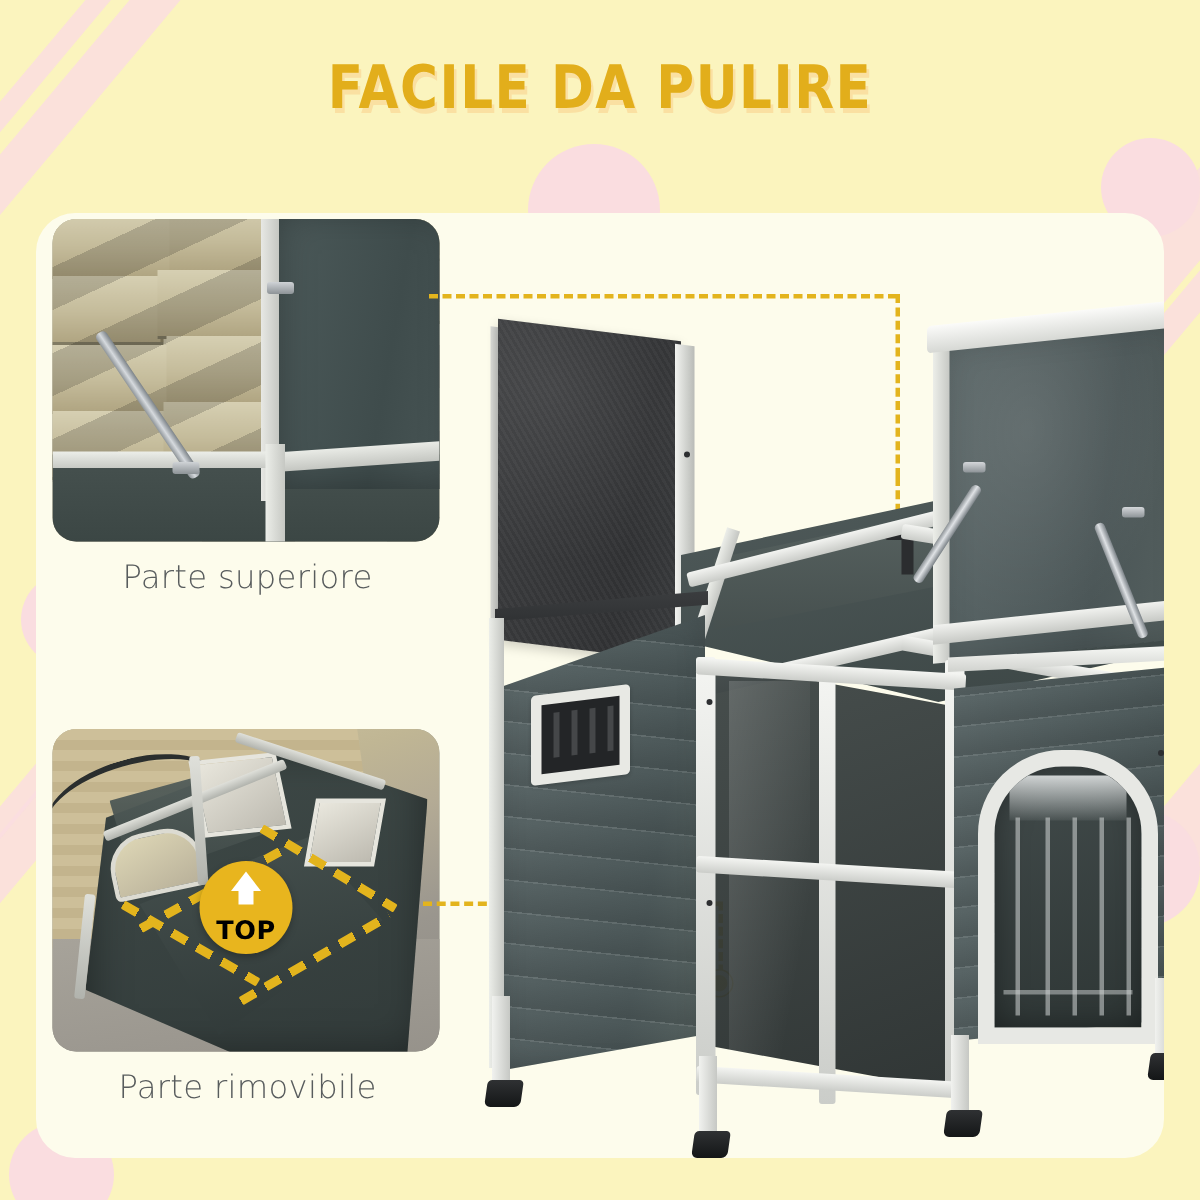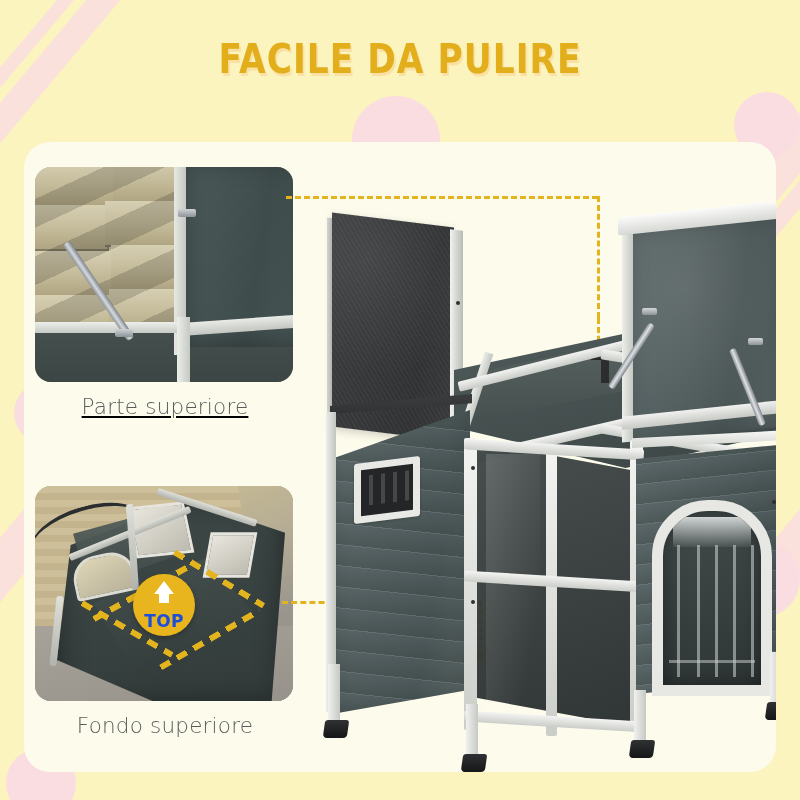--- a/index.html
+++ b/index.html
@@ -53,21 +53,21 @@
   #card{
     position:absolute; left:24px; top:142px;
     width:752px; height:630px;
     background:#FDFCEC;
     border-radius:26px;
     overflow:hidden;
   }
 
   
   .feature{ position:absolute; left:11px; width:260px; }
-  .feature.top{ top:25px;text-decoration:underline; }
+  .feature.top{ top:4px; }
   .feature.bottom{ top:344px; }
 
   .photo{
     position:relative; width:258px; height:215px;
     border-radius:16px; overflow:hidden;
     background:#9b9b8e;
   }
   .caption{
     margin-top:11px; text-align:center;
     font-family:"DejaVu Sans", sans-serif;
@@ -205,21 +205,21 @@
     border-left:10px solid transparent; border-right:10px solid transparent;
     border-bottom:13px solid #fff;
     position:relative;
   }
   .p2-badge .arw:after{
     content:""; position:absolute; left:-5px; top:13px;
     width:10px; height:9px; background:#fff;
   }
   .p2-badge .lbl{
     font-family:"DejaVu Sans", sans-serif; font-weight:bold;
-    font-size:17px; color:#1d4ed8; letter-spacing:.4px; line-height:1;
+    font-size:17px; color:#000000; letter-spacing:.4px; line-height:1;
     margin-top:18px;
   }
 
   
   .lead{ position:absolute; }
   .lead-h{
     height:0; border-top:3px dashed #E3B41D;
   }
   .lead-v{
     width:0; border-left:3px dashed #E3B41D;
@@ -507,21 +507,21 @@
         <div class="dashseg" style="left:118px;top:150px;width:114px;transform:rotate(-30deg);"></div>
         <div class="dashseg" style="left:40px;top:140px;width:104px;transform:rotate(30deg);"></div>
 
         <div class="p2-badge">
           <div class="arw"></div>
           <div class="lbl">TOP</div>
         </div>
       </div>
 
       <div class="caption">
-        <div>Fondo superiore</div>
+        <div>Parte rimovibile</div>
       </div>
     </div>
 
     <div class="lead lead-h" style="left:262px;top:54px;width:312px;"></div>
     <div class="lead lead-v" style="left:573px;top:54px;height:122px;"></div>
     <div class="dot" style="left:565px;top:277px;"></div>
     <div class="lead lead-v" style="left:573px;top:176px;height:104px;"></div>
 
     <div class="lead lead-h" style="left:258px;top:459px;width:198px;"></div>
     <div class="lead lead-v" style="left:455px;top:459px;height:48px;"></div>

